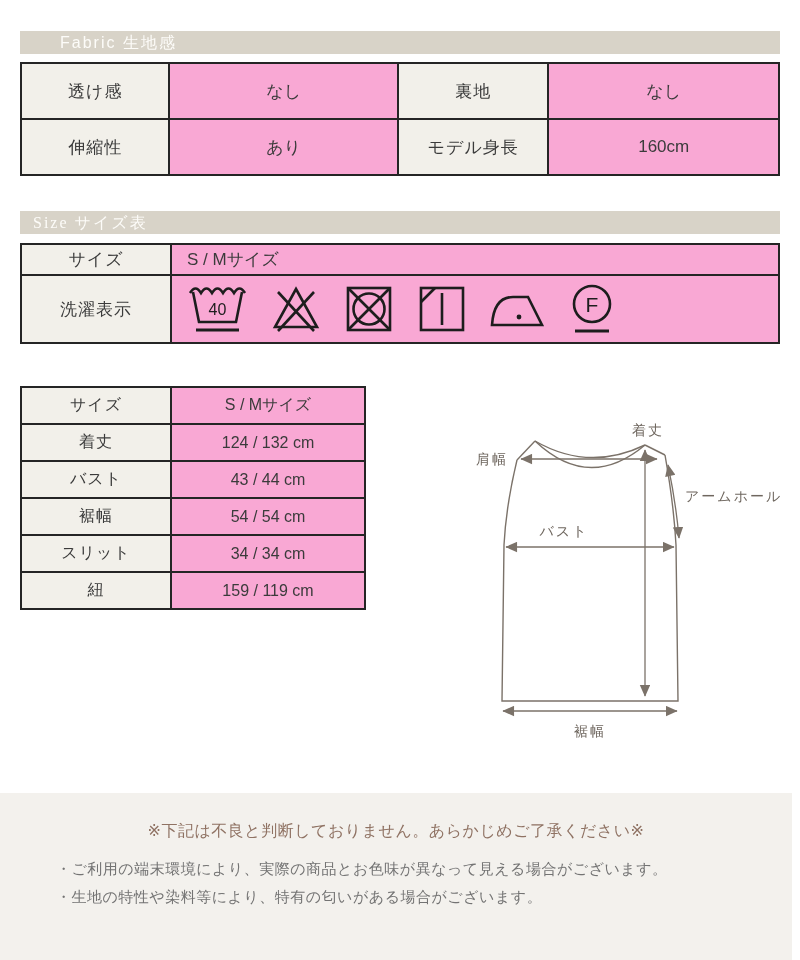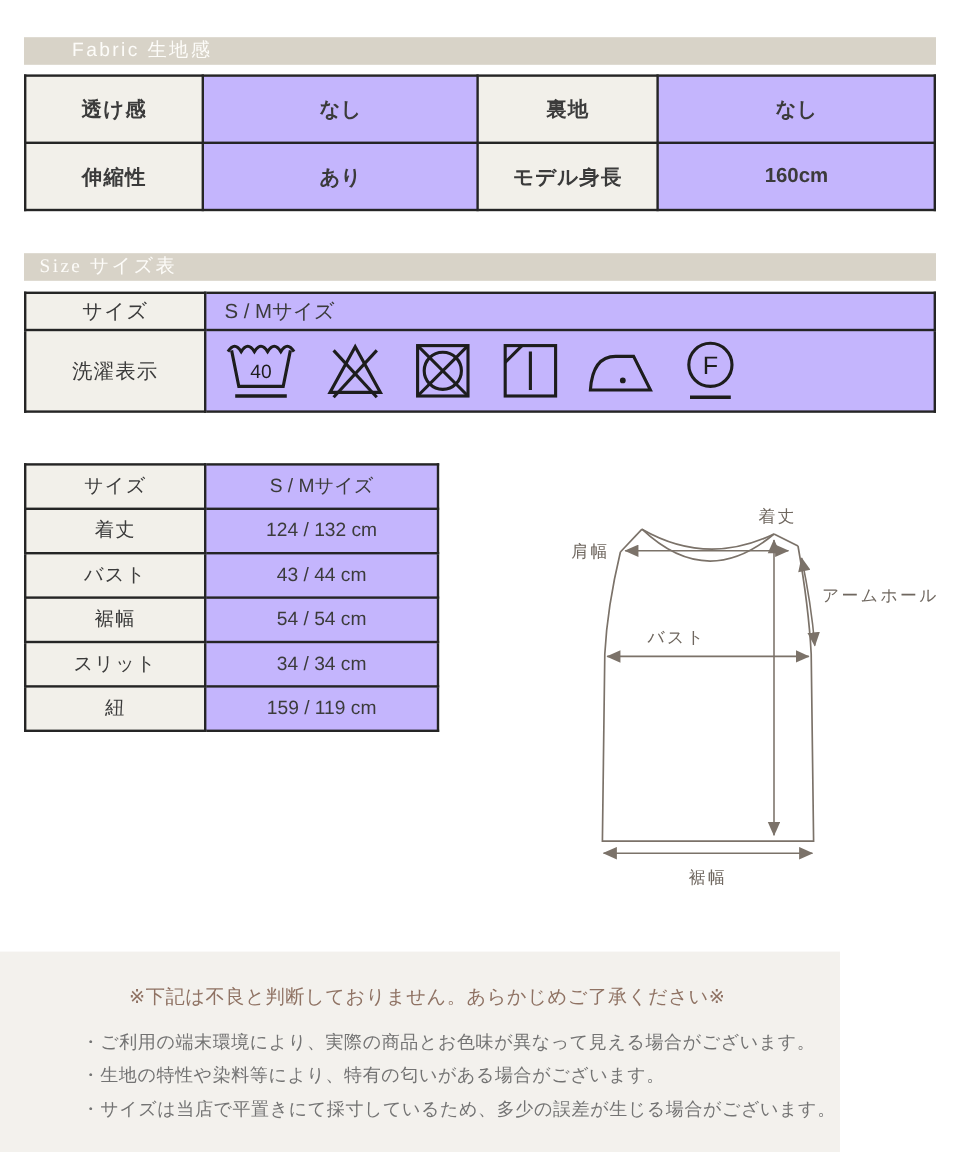--- a/index.html
+++ b/index.html
@@ -10,46 +10,46 @@
   .bar{box-sizing:border-box;margin:0 20px;height:23px;line-height:23px;
        background:#d8d3c8;color:#fdfcf9;font-size:16px;letter-spacing:2px;
        padding-left:13px;}
   .bar-fabric{margin-top:31px;padding-left:40px;}
   .bar-size{margin-top:35px;font-family:Liberation Serif, serif;}
 
   
   table{border-collapse:collapse;margin-left:20px;table-layout:fixed;}
   td{border:2px solid #252525;padding:0;font-size:17px;color:#3b3b3b;}
   td.lbl{background:#f2f0ea;text-align:center;letter-spacing:1px;}
-  td.val{text-align:center;background:#c4b5fd;}
+  td.val{text-align:center;background:#f9a8d4;}
 
   .fabric-table{margin-top:8px;width:760px;}
-  .fabric-table td{height:54px;font-weight:bold;}
+  .fabric-table td{height:54px;}
 
   .info-table{margin-top:9px;width:760px;}
   .info-table td.lbl{width:148px;}
   .info-table td.val{text-align:left;padding-left:15px;}
   .row-size td{height:29px;}
   .row-material td{height:40px;}
   .row-care td{height:66px;}
   .care-icons{display:flex;align-items:center;gap:21px;}
   .care-icons svg{display:block;}
 
   .measure-table{margin-top:42px;width:346px;}
   .measure-table td{height:35px;font-size:16px;}
   .measure-table td.lbl{width:148px;}
 
   
   .diagram{position:absolute;left:438px;top:408px;width:362px;height:348px;}
   .diagram text{font-family:"Liberation Sans","DejaVu Sans",sans-serif;
                 font-size:14px;fill:#6f675f;letter-spacing:2px;}
 
   
-  .notice{position:absolute;left:0;bottom:0;width:700px;height:167px;
-          background:#f3f1ed;box-sizing:border-box;padding-top:28px;padding-left:12px;}
+  .notice{position:absolute;left:0;bottom:0;width:792px;height:167px;
+          background:#f3f1ed;box-sizing:border-box;padding-top:28px;}
   .notice-title{text-align:center;color:#8f7263;font-size:16px;letter-spacing:.5px;}
   .notice-items{margin-top:13px;}
   .notice-item{margin-left:56px;font-size:15px;line-height:28px;color:#737373;letter-spacing:.5px;}
 </style>
 </head>
 <body>
 
 <div class="page">
 
   <div class="bar bar-fabric">Fabric 生地感</div>
@@ -194,17 +194,16 @@
     <text x="247" y="93" text-anchor="start">アームホール</text>
     <text x="126" y="128" text-anchor="middle">バスト</text>
     <text x="152" y="328" text-anchor="middle">裾幅</text>
   </svg>
 
   <div class="notice">
     <div class="notice-title">※下記は不良と判断しておりません。あらかじめご了承ください※</div>
     <div class="notice-items">
       <div class="notice-item">・ご利用の端末環境により、実際の商品とお色味が異なって見える場合がございます。</div>
       <div class="notice-item">・生地の特性や染料等により、特有の匂いがある場合がございます。</div>
-      <div class="notice-item">・サイズは当店で平置きにて採寸しているため、多少の誤差が生じる場合がございます。</div>
     </div>
   </div>
 
 </div>
 
 </body></html>

